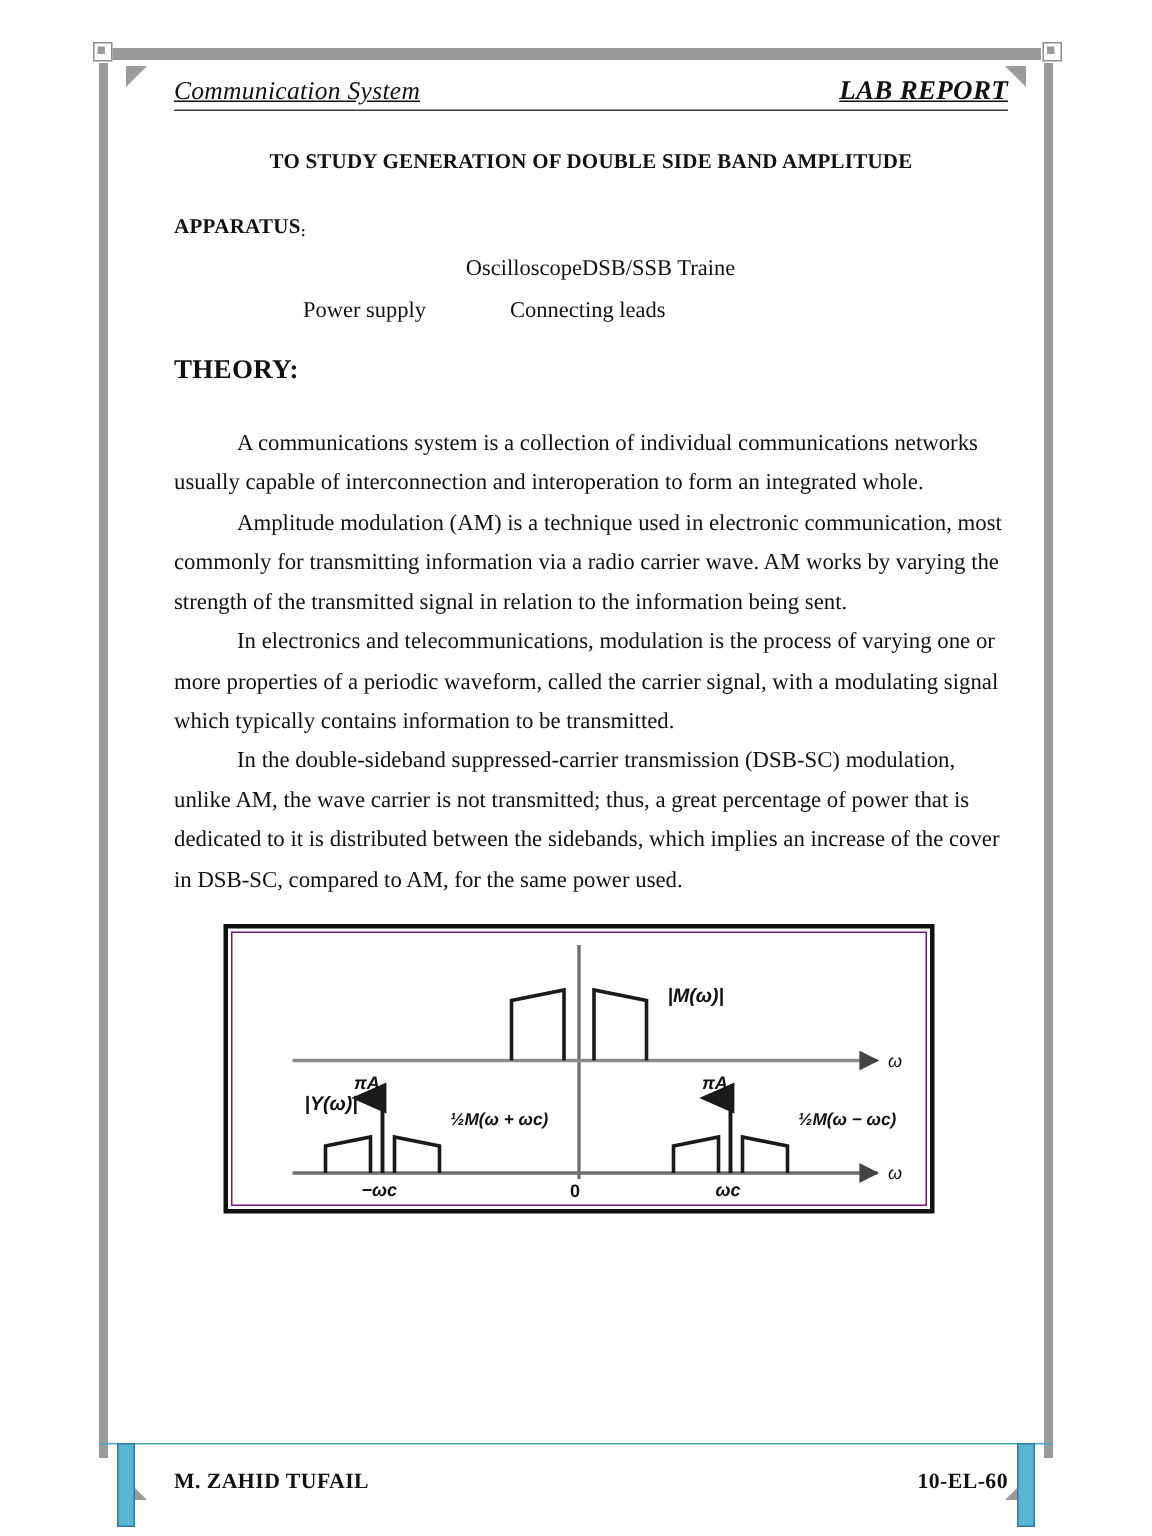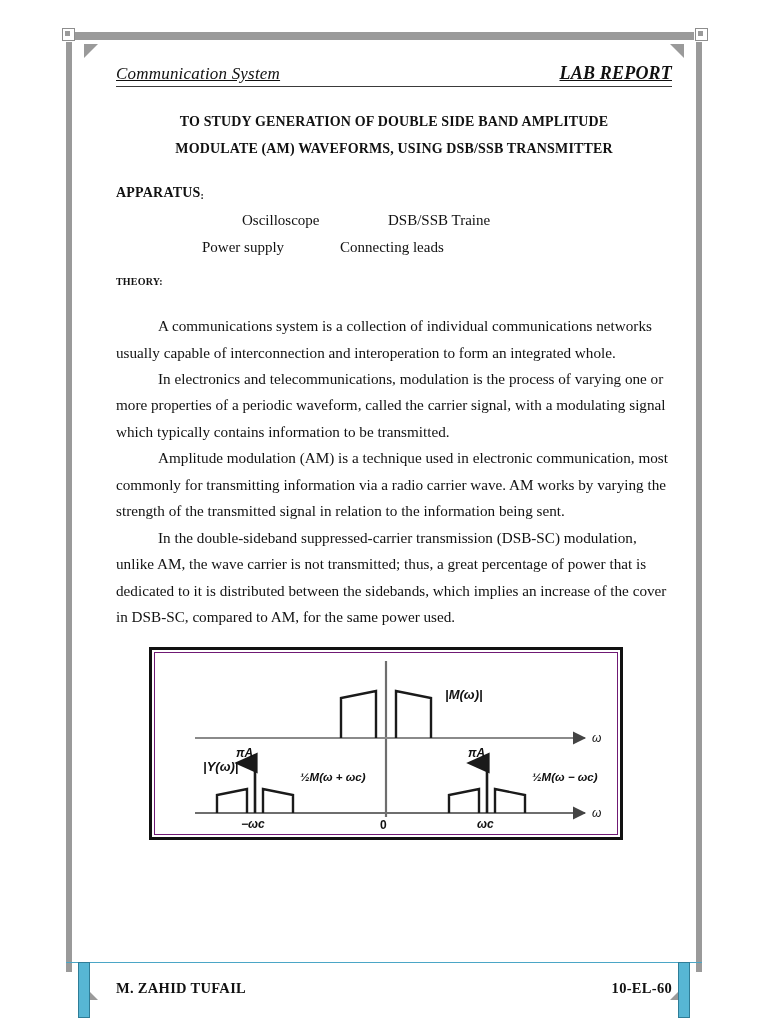--- a/index.html
+++ b/index.html
@@ -121,21 +121,20 @@
     letter-spacing: 0.2px;
     border-bottom: 1px solid #3a3a3a;
     padding-bottom: 2px;
     text-align: center;
   }
   .doc-header .left  { text-decoration: underline; }
   .doc-header .right {
     font-weight: bold;
     font-size: 18px;
     text-decoration: underline;
-    margin-top: 13px;
   }
 
   .assignment {
     margin-top: 17px;
     font-weight: bold;
     font-size: 15.5px;
     letter-spacing: 0.1px;
   }
   .assignment .colon { font-size: 11px; vertical-align: -2px; }
 
@@ -155,27 +154,27 @@
     letter-spacing: 0.2px;
   }
   .section-head .colon { font-size: 10px; vertical-align: -2px; }
 
   .apparatus-rows { margin-top: 6px; font-size: 15px; }
   .apparatus-rows .row { line-height: 1.85; }
   .apparatus-rows .row .c1 {
     display: inline-block;
     text-align: left;
   }
-  .apparatus-rows .row.r1 .c1 { width: 146px; margin-left: 126px; }
+  .apparatus-rows .row.r1 .c1 { width: 146px; margin-left: 126px; text-align: right; }
   .apparatus-rows .row.r2 .c1 { width: 138px; margin-left: 86px; }
 
   .theory-head {
     margin-top: 14px;
     font-weight: bold;
-    font-size: 10px;
+    font-size: 18px;
     letter-spacing: 0.2px;
   }
 
   .body-block { margin-top: 26px; font-size: 15.2px; line-height: 1.74; }
   .body-block p {
     margin: 0;
     text-indent: 42px;
   }
 
   
@@ -236,21 +235,20 @@
   <div id="content">
 
     <div class="doc-header">
       <span class="left">Communication System</span>
       <span class="right">LAB REPORT</span>
     </div>
 
 
     <div class="exp-title">
       <div>TO STUDY GENERATION OF DOUBLE SIDE BAND AMPLITUDE</div>
-      <div>MODULATE  (AM) WAVEFORMS, USING DSB/SSB TRANSMITTER</div>
     </div>
 
     <div class="section-head">
       <span>APPARATUS</span><span class="colon">:</span>
     </div>
 
     <div class="apparatus-rows">
       <div class="row r1">
         <span class="c1">Oscilloscope</span><span>DSB/SSB Traine</span>
       </div>
@@ -258,22 +256,22 @@
         <span class="c1">Power supply</span><span>Connecting leads</span>
       </div>
     </div>
 
     <div class="theory-head">
       <span>THEORY</span><span class="colon">:</span>
     </div>
 
     <div class="body-block">
       <p>A communications system is a collection of individual communications networks usually capable of interconnection and interoperation to form an integrated whole.</p>
+      <p>Amplitude modulation (AM) is a technique used in electronic communication, most commonly for transmitting information via a radio carrier wave. AM works by varying the strength of the transmitted signal in relation to the information being sent.</p>
       <p>In electronics and telecommunications, modulation is the process of varying one or more properties of a periodic waveform, called the carrier signal, with a modulating signal which typically contains information to be transmitted.</p>
-      <p>Amplitude modulation (AM) is a technique used in electronic communication, most commonly for transmitting information via a radio carrier wave. AM works by varying the strength of the transmitted signal in relation to the information being sent.</p>
       <p>In the double-sideband suppressed-carrier transmission (DSB-SC) modulation, unlike AM, the wave carrier is not transmitted; thus, a great percentage of power that is dedicated to it is distributed between the sidebands, which implies an increase of the cover in DSB-SC, compared to AM, for the same power used.</p>
     </div>
 
     <div class="figure-wrap">
       <div class="fig-outer">
         <div class="fig-inner">
           <svg width="462" height="181" viewBox="0 0 462 181">
             <defs>
               <marker id="arrR" markerWidth="7" markerHeight="7" refX="5.5" refY="3" orient="auto">
                 <path d="M0,0 L6,3 L0,6 z" fill="#444"></path>

